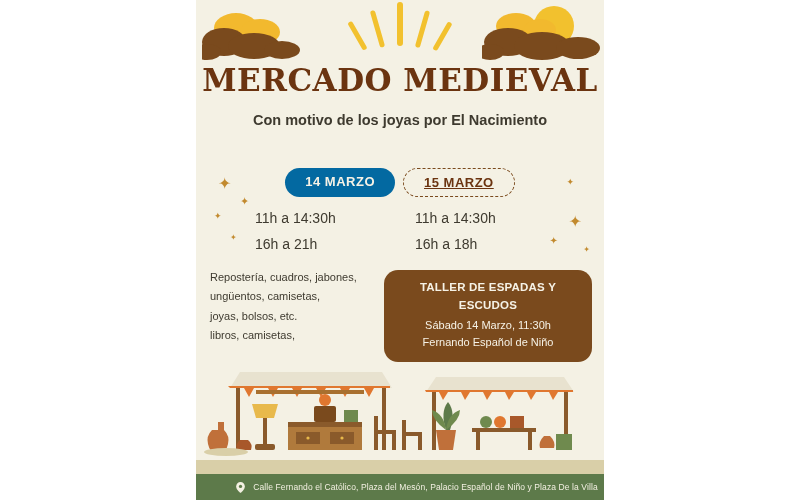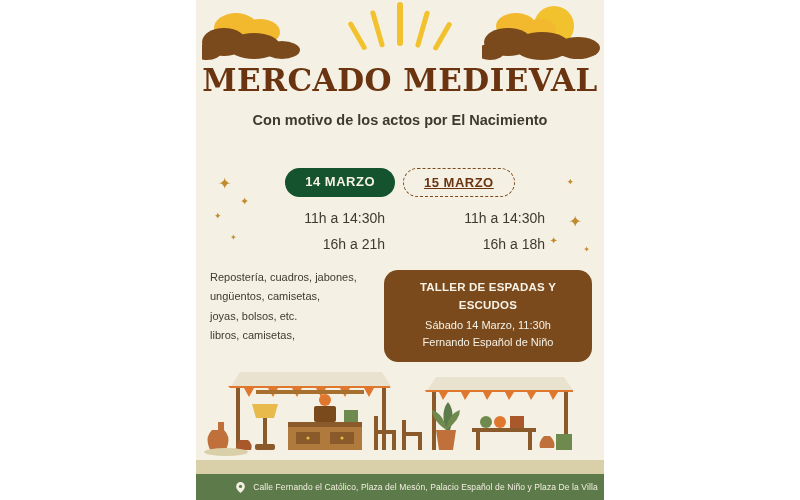--- a/index.html
+++ b/index.html
@@ -111,21 +111,21 @@
     gap: 8px;
   }
   .pill {
     font-size: 13px;
     font-weight: bold;
     letter-spacing: 0.5px;
     padding: 6px 20px;
     border-radius: 16px;
   }
   .pill.filled {
-    background: #14532d;
+    background: #0369a1;
     color: #f6f2e6;
   }
   .pill.outlined {
     border: 1.5px dashed #7a4a1d;
     color: #6b3410;
     background: transparent;
     text-decoration: underline;
   }
 
   
@@ -133,21 +133,21 @@
     position: absolute;
     top: 206px;
     left: 0;
     right: 0;
     display: flex;
     justify-content: center;
     gap: 30px;
   }
   .hours-col {
     width: 130px;
-    text-align: right;
+    text-align: left;
     color: #3e3a2f;
     font-size: 14px;
     line-height: 1.85;
   }
 
   
   .goods {
     position: absolute;
     left: 14px;
     top: 268px;
@@ -270,21 +270,21 @@
     <div class="spark" style="left:44px; top:196px; font-size:11px;">✦</div>
     <div class="spark" style="left:18px; top:212px; font-size:9px;">✦</div>
     <div class="spark" style="left:34px; top:234px; font-size:8px;">✦</div>
     <div class="spark" style="right:22px; top:214px; font-size:16px;">✦</div>
     <div class="spark" style="right:46px; top:236px; font-size:10px;">✦</div>
     <div class="spark" style="right:14px; top:246px; font-size:8px;">✦</div>
     <div class="spark" style="right:30px; top:178px; font-size:9px;">✦</div>
 
     <div class="title">MERCADO MEDIEVAL</div>
     <div class="subtitle">
-      <div>Con motivo de los actos por El Nacimiento</div>
+      <div>Con motivo de los joyas por El Nacimiento</div>
     </div>
 
     <div class="pills">
       <div class="pill filled">14 MARZO</div>
       <div class="pill outlined">15 MARZO</div>
     </div>
 
     <div class="hours">
       <div class="hours-col">
         <div>11h a 14:30h</div>

